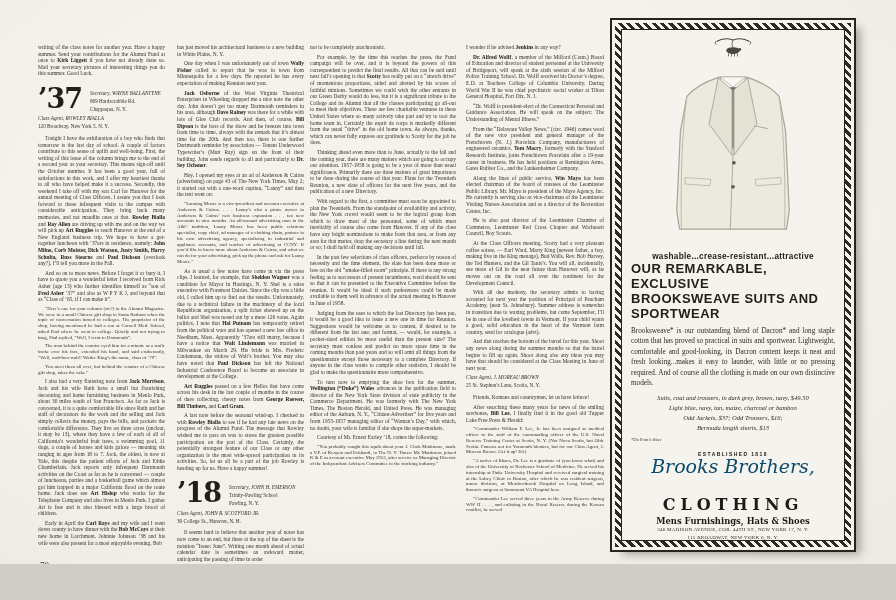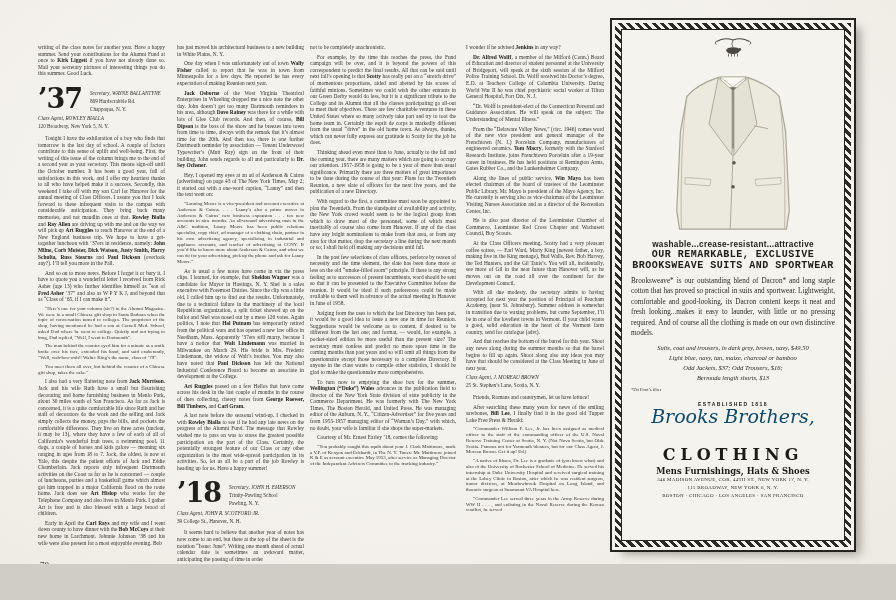--- a/index.html
+++ b/index.html
@@ -31,23 +31,23 @@
   .ad { position:absolute; left:610px; top:18px; width:246px; height:534px;
         background:#f5f3ed; border:2px solid #26241f; padding:3px; box-sizing:border-box;
         box-shadow:8px 6px 9px -4px rgba(105,103,95,0.6); }
   .ad-rope { height:100%; box-sizing:border-box; border:6px solid #56544c;
         border-image:repeating-linear-gradient(45deg,#2c2a25 0 3px,#f5f3ed 3px 6px) 6; }
   .ad-inner { height:100%; box-sizing:border-box; border:1px solid #26241f;
         padding:5px 9px; display:flex; flex-direction:column; align-items:center; overflow:hidden; }
   .fleece { margin-top:1px; }
   .suit { margin-top:2px; }
   .ad-headline { font-family:"Liberation Sans",sans-serif; font-weight:bold;
-        font-size:8.2px; letter-spacing:0.3px; margin-top:5px; color:#22201b; }
-  .ad-subhead { font-family:Liberation Mono, monospace; font-weight:bold;
-        font-size:10px; letter-spacing:0.5px; color:#22201b; }
+        font-size:8.2px; letter-spacing:0.3px; margin-top:17px; color:#22201b; }
+  .ad-subhead { font-family:Liberation Sans, sans-serif; font-weight:bold;
+        font-size:13px; letter-spacing:0.5px; color:#22201b; }
   .ad-body { font-size:7.2px; line-height:1.45; text-align:justify; margin:5px 0 4px 0; color:#2c2a24; }
   .ad-prices div { font-style:italic; font-size:6.5px; line-height:1.55; text-align:center; color:#2c2a24; }
   .ad-footnote { align-self:flex-start; font-size:4.6px; margin-top:4px; color:#3a3832; }
   .ad-established { font-family:"Liberation Sans",sans-serif; font-weight:bold;
         font-size:5px; letter-spacing:1.4px; margin-top:9px; color:#22201b; }
   .ad-brand { font-family:"DejaVu Serif",serif; font-style:italic; font-size:19px;
         line-height:1.05; color:#0c4a6e; }
   .ad-clothing { font-family:"DejaVu Serif",serif; font-weight:bold; font-size:16px;
         letter-spacing:5px; margin-top:18px; color:#1d1b16; }
   .ad-tagline { font-family:"DejaVu Serif",serif; font-weight:bold; font-size:8.4px;

